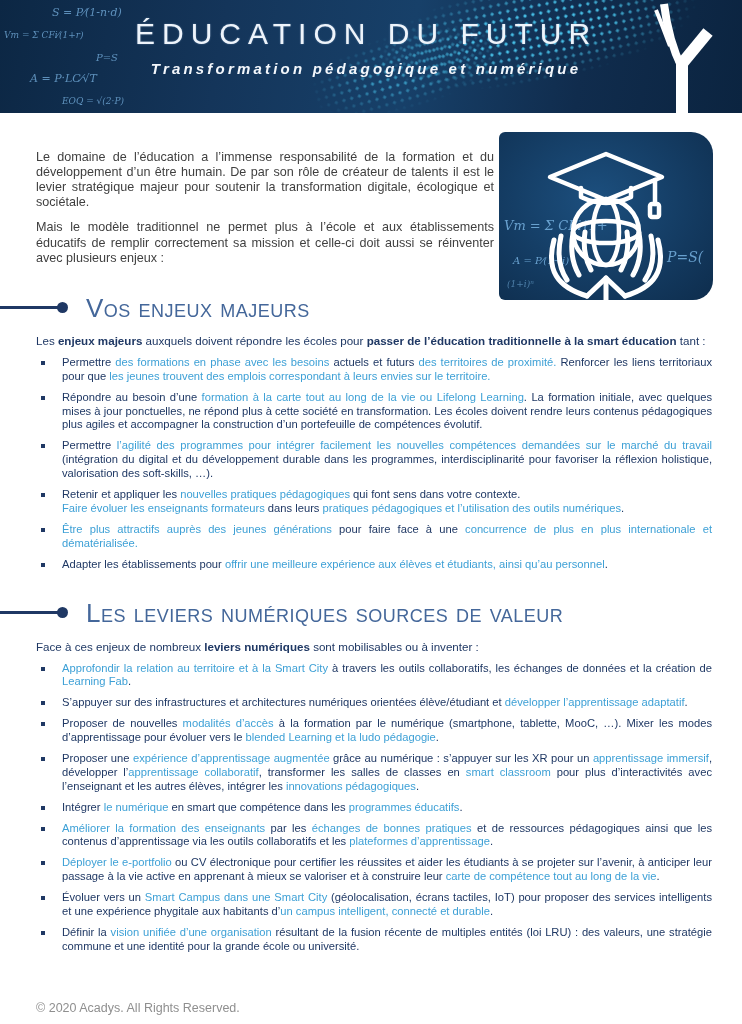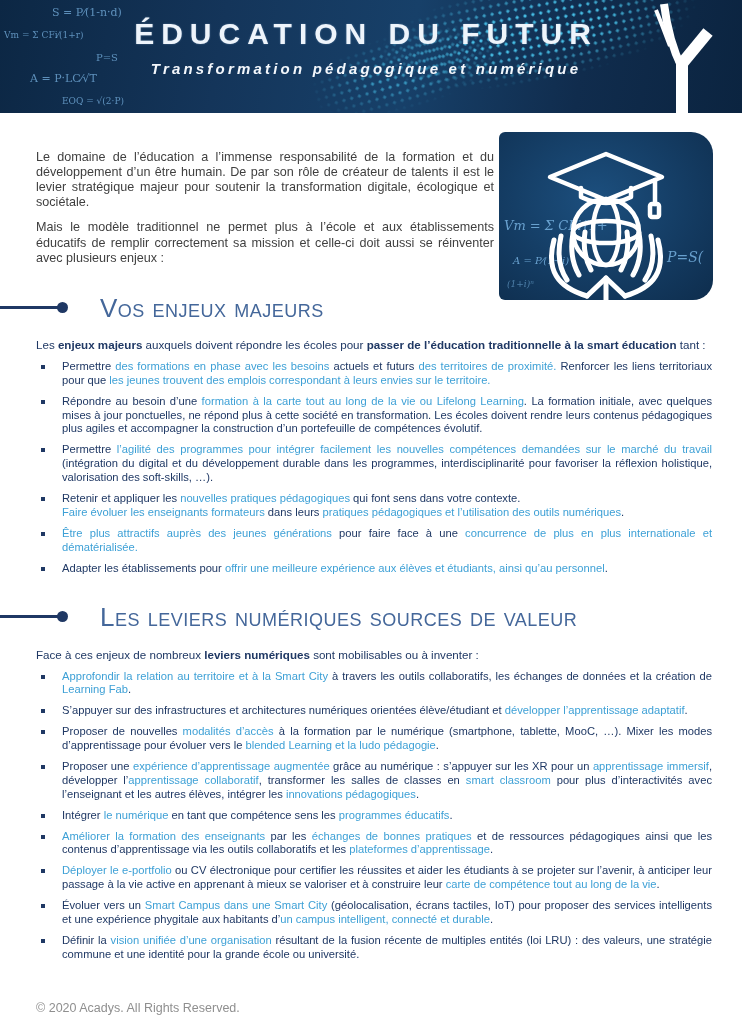--- a/index.html
+++ b/index.html
@@ -3,57 +3,57 @@
 <meta charset="utf-8">
 <style>
   html,body{margin:0;padding:0;background:#ffffff;}
   .page{position:relative;width:742px;height:1024px;background:#ffffff;overflow:hidden;
         font-family:"Liberation Sans",sans-serif;color:#1F3864;}
 
   
   .banner{position:relative;height:113px;overflow:hidden;
           background:linear-gradient(100deg,#0c2744 0%,#14355a 30%,#174069 55%,#102c4d 78%,#0b2440 100%);}
   .banner .formulas{position:absolute;left:0;top:0;width:150px;height:143px;
-          font-family:"DejaVu Serif",serif;color:rgba(120,178,224,.75);}
+          font-family:"DejaVu Serif",serif;font-style:italic;color:rgba(120,178,224,.75);}
   .banner .formulas span{position:absolute;white-space:nowrap;filter:blur(.3px);}
   .f0{left:52px;top:6px;font-size:11px;}
   .f1{left:4px;top:30px;font-size:9px;}
   .f2{left:96px;top:52px;font-size:10px;}
   .f3{left:30px;top:72px;font-size:11px;}
   .f4{left:62px;top:96px;font-size:9px;}
   .dots{position:absolute;background-image:radial-gradient(circle,rgba(80,215,255,.85) 1.2px,rgba(80,215,255,0) 2px);
         background-size:8px 8px;pointer-events:none;}
   .dots-a{width:330px;height:105px;right:40px;top:-22px;transform:rotate(-11deg);
         -webkit-mask-image:radial-gradient(ellipse at center,#000 28%,transparent 70%);
         mask-image:radial-gradient(ellipse at center,#000 28%,transparent 70%);}
   .dots-b{width:210px;height:80px;right:230px;top:30px;transform:rotate(-16deg);opacity:.65;
         -webkit-mask-image:radial-gradient(ellipse at center,#000 25%,transparent 68%);
         mask-image:radial-gradient(ellipse at center,#000 25%,transparent 68%);}
   .title-wrap{position:absolute;left:120px;right:130px;top:17px;text-align:center;}
-  .doc-title{font-size:30px;font-weight:700;letter-spacing:7px;color:#eef4fb;margin:0 0 7px 0;
+  .doc-title{font-size:30px;font-weight:400;letter-spacing:7px;color:#eef4fb;margin:0 0 7px 0;
              text-shadow:0 0 2px rgba(180,210,240,.4);}
   .doc-subtitle{font-size:15px;font-weight:bold;font-style:italic;letter-spacing:3.2px;
                 color:#f3f7fc;line-height:1.5;margin:0;}
   .logo{position:absolute;right:22px;top:0;height:113px;width:96px;}
 
   
   .intro-text{width:458px;margin:37px 0 0 36px;font-size:12.6px;line-height:1.2;
               color:#3f3f3f;text-align:justify;}
   .intro-text p{margin:0 0 10px 0;}
   .hero{position:absolute;top:132px;right:29px;width:214px;height:168px;
         border-radius:6px 22px 20px 6px;overflow:hidden;
         background:radial-gradient(ellipse at 45% 40%,#1c4f7e 0%,#143c63 55%,#0e2d4d 100%);}
   .hero svg{display:block;}
 
   
   .sec-head{position:relative;margin:28px 0 12px 36px;}
   .rule{position:absolute;left:-36px;top:12px;width:58px;height:3px;background:#1F3864;}
   .rule::after{content:"";position:absolute;right:-10px;top:-4px;width:11px;height:11px;
                border-radius:50%;background:#1F3864;}
-  .sec-title{margin:16px;padding-left:48px;font-size:26px;font-weight:500;letter-spacing:.5px;
+  .sec-title{margin:2px;padding-left:48px;font-size:26px;font-weight:500;letter-spacing:.5px;
              font-variant:small-caps;text-transform:lowercase;color:#44679A;line-height:1.1;}
   .sec-title::first-letter{text-transform:uppercase;}
 
   
   .lead{margin:0 30px 7px 36px;font-size:11.6px;line-height:1.25;color:#1F3864;}
   ul.blist{list-style:none;margin:0 30px 0 36px;padding:0;}
   ul.blist li{position:relative;padding-left:26px;margin-bottom:7px;font-size:11.2px;
               line-height:1.24;color:#1F3864;text-align:justify;}
   ul.blist li::before{content:"";position:absolute;left:5px;top:5px;width:4px;height:4px;
               background:#1F3864;}
@@ -152,21 +152,21 @@
     <div class="sec-head">
       <span class="rule"></span>
       <h2 class="sec-title">Les leviers numériques sources de valeur</h2>
     </div>
     <p class="lead"><span>Face à ces enjeux de nombreux </span><span class="seg-b">leviers numériques</span><span> sont mobilisables ou à inventer :</span></p>
     <ul class="blist">
       <li><span class="seg-hl">Approfondir la relation au territoire et à la Smart City</span><span> à travers les outils collaboratifs, les échanges de données et la création de </span><span class="seg-hl">Learning Fab</span><span>.</span></li>
       <li><span>S’appuyer sur des infrastructures et architectures numériques orientées élève/étudiant et </span><span class="seg-hl">développer l’apprentissage adaptatif</span><span>.</span></li>
       <li><span>Proposer de nouvelles </span><span class="seg-hl">modalités d’accès</span><span> à la formation par le numérique (smartphone, tablette, MooC, …). Mixer les modes d’apprentissage pour évoluer vers le </span><span class="seg-hl">blended Learning et la ludo pédagogie</span><span>.</span></li>
       <li><span>Proposer une </span><span class="seg-hl">expérience d’apprentissage augmentée</span><span> grâce au numérique : s’appuyer sur les XR pour un </span><span class="seg-hl">apprentissage immersif</span><span>, développer l’</span><span class="seg-hl">apprentissage collaboratif</span><span>, transformer les salles de classes en </span><span class="seg-hl">smart classroom</span><span> pour plus d’interactivités avec l’enseignant et les autres élèves, intégrer les </span><span class="seg-hl">innovations pédagogiques</span><span>.</span></li>
-      <li><span>Intégrer </span><span class="seg-hl">le numérique</span><span> en tant que compétence sens les </span><span class="seg-hl">programmes éducatifs</span><span>.</span></li>
+      <li><span>Intégrer </span><span class="seg-hl">le numérique</span><span> en smart que compétence dans les </span><span class="seg-hl">programmes éducatifs</span><span>.</span></li>
       <li><span class="seg-hl">Améliorer la formation des enseignants</span><span> par les </span><span class="seg-hl">échanges de bonnes pratiques</span><span> et de ressources pédagogiques ainsi que les contenus d’apprentissage via les outils collaboratifs et les </span><span class="seg-hl">plateformes d’apprentissage</span><span>.</span></li>
       <li><span class="seg-hl">Déployer le e-portfolio</span><span> ou CV électronique pour certifier les réussites et aider les étudiants à se projeter sur l’avenir, à anticiper leur passage à la vie active en apprenant à mieux se valoriser et à construire leur </span><span class="seg-hl">carte de compétence tout au long de la vie</span><span>.</span></li>
       <li><span>Évoluer vers un </span><span class="seg-hl">Smart Campus dans une Smart City</span><span> (géolocalisation, écrans tactiles, IoT) pour proposer des services intelligents et une expérience phygitale aux habitants d’</span><span class="seg-hl">un campus intelligent, connecté et durable</span><span>.</span></li>
       <li><span>Définir la </span><span class="seg-hl">vision unifiée d’une organisation</span><span> résultant de la fusion récente de multiples entités (loi LRU) : des valeurs, une stratégie commune et une identité pour la grande école ou université.</span></li>
     </ul>
   </section>
 
   <footer class="footer">© 2020 Acadys. All Rights Reserved.</footer>
 
 </div>

